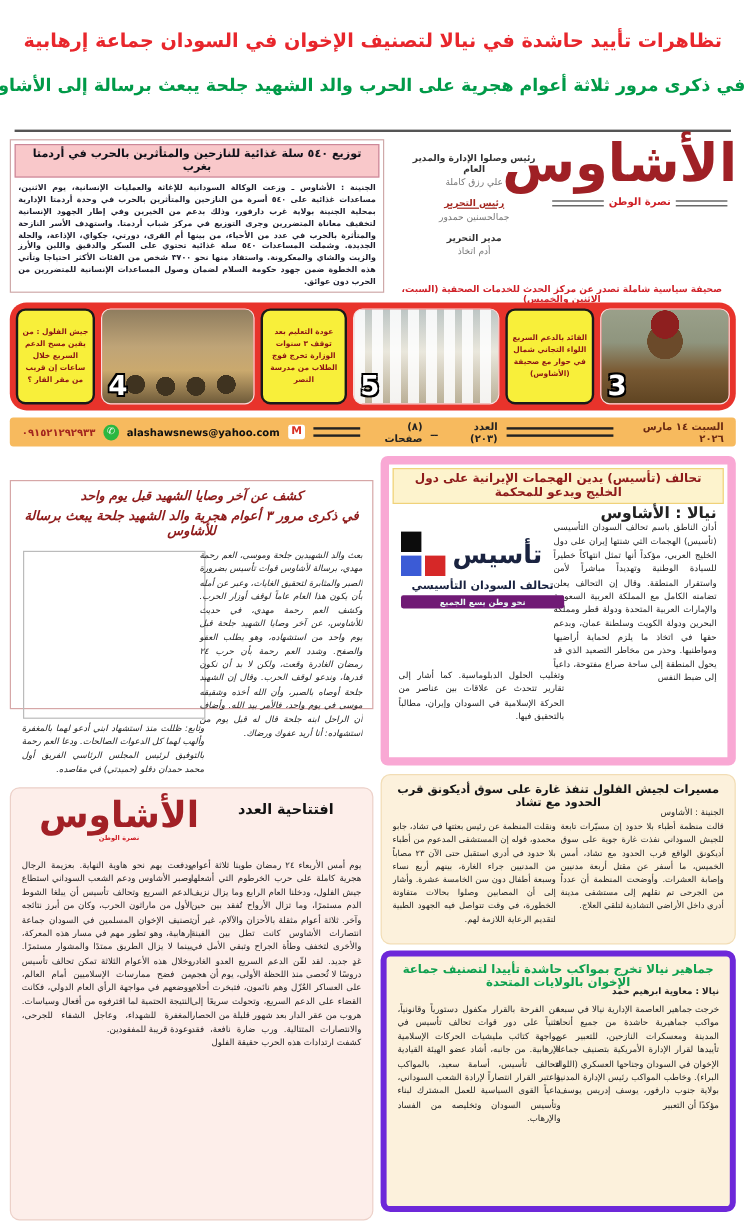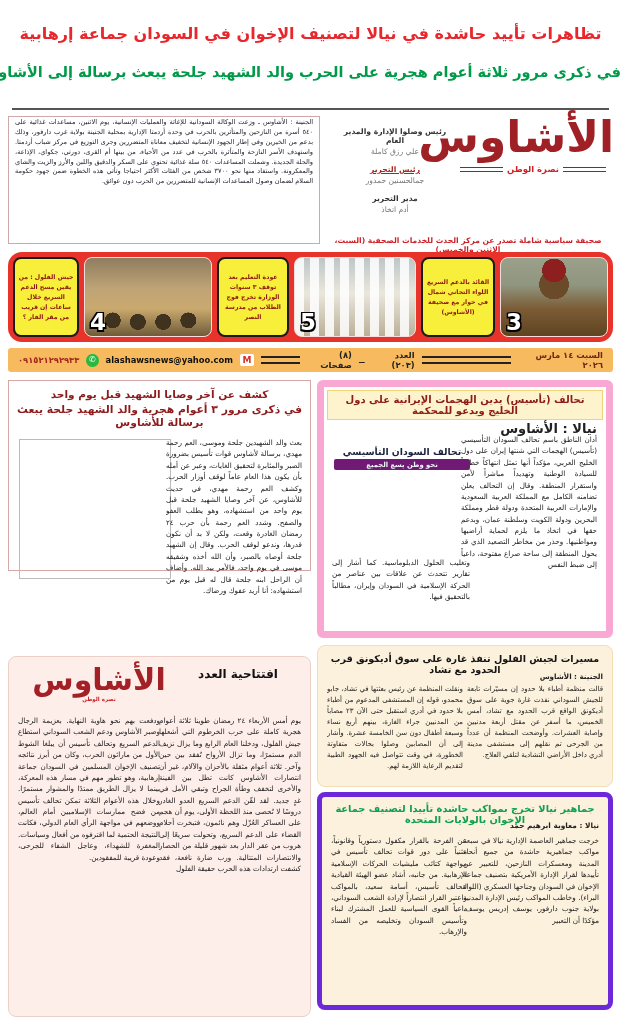--- a/index.html
+++ b/index.html
@@ -10,21 +10,21 @@
   .abs{position:absolute;box-sizing:border-box;}
   
   .headline{width:100%;text-align:center;font-weight:bold;white-space:nowrap;}
   .headline.red{top:24px;font-size:16px;color:#e8262c;}
   .headline.green{top:64px;font-size:14.5px;color:#009a48;}
   .top-rule{top:108px;left:12px;right:12px;border-top:2px solid #555;}
   
   .food-box{left:8px;top:116px;width:312px;height:128px;border:1px solid #cfa9a9;background:#fff;}
   .food-title{margin:3px;background:#f9c8ca;border:1px solid #c89;padding:2px 1px;
     font-size:9.3px;font-weight:bold;color:#101018;text-align:center;}
-  .food-body{padding:1px 6px;font-size:6.6px;line-height:1.5;text-align:justify;color:#232331;}
+  .food-body{padding:1px 6px;font-size:6.6px;line-height:1.5;text-align:justify;color:#232331;font-weight:bold;}
   .staff{left:336px;top:118px;width:118px;text-align:center;}
   .staff .role{font-size:7.6px;font-weight:bold;color:#333;margin-top:9px;}
   .staff .role.red{color:#a3261f;text-decoration:underline;}
   .staff .name{font-size:7.6px;color:#777;margin-top:2px;}
   .logo-block{left:452px;top:114px;width:162px;text-align:center;}
   .logo-main{font-size:44px;line-height:1.05;font-weight:bold;color:#9f2025;}
   .tagline-row{display:flex;align-items:center;gap:4px;margin-top:4px;padding:0 8px;}
   .tagline-row .rule{flex:1;border-top:1px solid #444;border-bottom:1px solid #444;height:3px;}
   .tagline-row .txt{color:#cf2027;font-weight:bold;font-size:8.5px;white-space:nowrap;}
   .paper-desc{left:322px;top:236px;width:292px;text-align:center;font-size:7.6px;
@@ -60,21 +60,21 @@
   .sep-big{width:95px;} .sep-small{width:42px;}
   .i-date{color:#6b2a12;} .i-issue,.i-pages{color:#222;} .i-dash{color:#222;}
   .i-email{color:#111;direction:ltr;font-weight:bold;}
   .i-phone{color:#a3261f;direction:ltr;}
   .gmail{width:15px;height:12px;background:#fff;border-radius:2px;display:flex;align-items:center;
     justify-content:center;color:#d93025;font-size:9px;font-weight:bold;line-height:1;}
   .wapp{width:13px;height:13px;border-radius:50%;background:#2bb741;color:#fff;display:flex;
     align-items:center;justify-content:center;font-size:8px;line-height:1;}
   
   .box{background:#fff;}
-  .martyr{left:8px;top:380px;width:303px;height:191px;border:1px solid #d6a7a7;}
+  .martyr{left:8px;top:400px;width:303px;height:191px;border:1px solid #d6a7a7;font-style:italic;}
   .m-title{margin-top:7px;text-align:center;font-weight:bold;font-size:10.6px;color:#8e1b1b;}
   .m-title2{margin-top:3px;text-align:center;font-weight:bold;font-size:10.8px;color:#8e1b1b;}
   .m-photo{position:absolute;left:10px;top:58px;width:150px;height:138px;border:1px solid #bbb;background:
     radial-gradient(ellipse 34px 20px at 50% 16%, #f3efe4 96%, transparent),
     radial-gradient(circle 22px at 50% 38%, #7a5б3a 0%, #7a563a 96%, transparent),
     linear-gradient(180deg,#c9b795 0%,#b7a381 35%,#d8d2c4 60%,#cfc6b4 100%);}
   .col{position:absolute;font-size:7.2px;line-height:1.58;text-align:justify;color:#222;overflow:hidden;}
   .martyr .cr{right:8px;top:56px;width:136px;height:206px;}
   .martyr .cl{left:9px;top:200px;width:152px;height:64px;}
   
@@ -102,38 +102,39 @@
   .sqs{display:flex;flex-direction:column;align-items:flex-end;gap:3px;}
   .sq-row{display:flex;gap:3px;}
   .sq{width:17px;height:17px;} .sq.k{background:#0c0c0c;} .sq.r{background:#d62828;} .sq.b{background:#3b5bd6;}
   .t-name{font-size:9.3px;font-weight:bold;color:#1a2340;margin-top:3px;}
   .t-slogan{margin-top:2px;background:#701a75;color:#eafaf5;font-size:6.8px;font-weight:bold;
     padding:1.5px 0;border-radius:2px;}
   
   .drone{left:317px;top:645px;width:296px;height:142px;background:#fcf1dc;
     border:1px solid #f2ddb5;border-radius:8px;}
   .d-title{padding-top:7px;text-align:center;font-weight:bold;font-size:9.6px;color:#141414;}
-  .d-byline{position:absolute;right:9px;top:26px;font-size:7.2px;font-weight:bold;color:#222;}
+  .d-byline{position:absolute;right:9px;top:26px;font-size:7.2px;font-weight:normal;color:#222;}
   .drone .cr{right:9px;top:38px;width:136px;height:98px;font-size:7px;}
   .drone .cl{left:9px;top:38px;width:136px;height:98px;font-size:7px;}
   .rally{left:317px;top:792px;width:296px;height:218px;background:#fcf1dc;
     border:5px solid #6d28d9;border-radius:8px;}
   .r-title{padding-top:6px;text-align:center;font-weight:bold;font-size:9.8px;color:#0fa04f;}
   .r-byline{position:absolute;right:9px;top:24px;font-size:7.4px;font-weight:bold;color:#222;}
   .rally .cr{right:9px;top:38px;width:136px;height:172px;}
   .rally .cl{left:9px;top:38px;width:136px;height:172px;}
 </style>
 </head>
 <body>
 
 <div class="abs headline red">تظاهرات تأييد حاشدة في نيالا لتصنيف الإخوان في السودان جماعة إرهابية</div>
 <div class="abs headline green">في ذكرى مرور ثلاثة أعوام هجرية على الحرب والد الشهيد جلحة يبعث برسالة إلى الأشاوس</div>
 <div class="abs top-rule"></div>
 
 <div class="abs food-box">
+  <div class="food-title">توزيع ٥٤٠ سلة غذائية للنازحين والمتأثرين بالحرب في أردمتا بغرب</div>
   <div class="food-body">الجنينة : الأشاوس ـ وزعت الوكالة السودانية للإغاثة والعمليات الإنسانية، يوم الاثنين، مساعدات غذائية على ٥٤٠ أسرة من النازحين والمتأثرين بالحرب في وحدة أردمتا الإدارية بمحلية الجنينة بولاية غرب دارفور، وذلك بدعم من الخيرين وفي إطار الجهود الإنسانية لتخفيف معاناة المتضررين وجرى التوزيع في مركز شباب أردمتا. واستهدف الأسر النازحة والمتأثرة بالحرب في عدد من الأحياء، من بينها أم القرى، دورتي، جكواي، الإذاعة، والحلة الجديدة. وشملت المساعدات ٥٤٠ سلة غذائية تحتوي على السكر والدقيق واللبن والأرز والزيت والشاي والمعكرونة. واستفاد منها نحو ٣٧٠٠ شخص من الفئات الأكثر احتياجا وتأتي هذه الخطوة ضمن جهود حكومة السلام لضمان وصول المساعدات الإنسانية للمتضررين من الحرب دون عوائق.</div>
 </div>
 
 <div class="abs staff">
   <div class="role">رئيس وصلوا الإدارة والمدير العام</div>
   <div class="name">علي رزق كاملة</div>
   <div class="role red">رئيس التحرير</div>
   <div class="name">جمالحسنين حمدور</div>
   <div class="role">مدير التحرير</div>
   <div class="name">أدم اتخاذ</div>
@@ -175,27 +176,38 @@
   <span class="i-email">alashawsnews@yahoo.com</span>
   <span class="wapp">✆</span>
   <span class="i-phone">٠٩١٥٢١٢٩٢٩٣٣</span>
 </div>
 
 <div class="abs box martyr">
   <div class="m-title">كشف عن آخر وصايا الشهيد قبل يوم واحد</div>
   <div class="m-title2">في ذكرى مرور ٣ أعوام هجرية والد الشهيد جلحة يبعث برسالة للأشاوس</div>
   <div class="m-photo"></div>
   <div class="col cr">بعث والد الشهيدين جلحة وموسى، العم رحمة مهدي، برسالة لأشاوس قوات تأسيس بضرورة الصبر والمثابرة لتحقيق الغايات، وعبر عن أمله بأن يكون هذا العام عاماً لوقف أوزار الحرب. وكشف العم رحمة مهدي، في حديث للأشاوس، عن آخر وصايا الشهيد جلحة قبل يوم واحد من استشهاده، وهو يطلب العفو والصفح. وشدد العم رحمة بأن حرب ٢٤ رمضان الغادرة وقعت، ولكن لا بد أن نكون قدرها، وندعو لوقف الحرب. وقال إن الشهيد جلحة أوصاه بالصبر، وأن الله أخذه وشقيقه موسى في يوم واحد، فالأمر بيد الله. وأضاف أن الراحل ابنه جلحة قال له قبل يوم من استشهاده: أنا أريد عفوك ورضاك.</div>
+  <div class="col cl">وتابع: ظللت منذ استشهاد ابني أدعو لهما بالمغفرة وألهب لهما كل الدعوات الصالحات. ودعا العم رحمة بالتوفيق لرئيس المجلس الرئاسي الفريق أول محمد حمدان دقلو (حميدتي) في مقاصده.</div>
 </div>
 
 <div class="abs box tasis">
   <div class="t-title">تحالف (تأسيس) يدين الهجمات الإيرانية على دول الخليج ويدعو للمحكمة</div>
   <div class="t-byline">نيالا : الأشاوس</div>
   <div class="col cr">أدان الناطق باسم تحالف السودان التأسيسي (تأسيس) الهجمات التي شنتها إيران على دول الخليج العربي، مؤكداً أنها تمثل انتهاكاً خطيراً للسيادة الوطنية وتهديداً مباشراً لأمن واستقرار المنطقة. وقال إن التحالف يعلن تضامنه الكامل مع المملكة العربية السعودية والإمارات العربية المتحدة ودولة قطر ومملكة البحرين ودولة الكويت وسلطنة عمان، وبدعم حقها في اتخاذ ما يلزم لحماية أراضيها ومواطنيها. وحذر من مخاطر التصعيد الذي قد يحول المنطقة إلى ساحة صراع مفتوحة، داعياً إلى ضبط النفس</div>
   <div class="t-logo">
+    <div class="grid">
+      <span class="t-word">تأسيس</span>
+      <span class="sqs">
+        <span class="sq k"></span>
+        <span class="sq-row">
+          <span class="sq r"></span>
+          <span class="sq b"></span>
+        </span>
+      </span>
+    </div>
     <div class="t-name">تحالف السودان التأسيسي</div>
     <div class="t-slogan">نحو وطن يسع الجميع</div>
   </div>
   <div class="col cl">وتغليب الحلول الدبلوماسية. كما أشار إلى تقارير تتحدث عن علاقات بين عناصر من الحركة الإسلامية في السودان وإيران، مطالباً بالتحقيق فيها.</div>
 </div>
 
 <div class="abs box editorial">
   <div class="mini-logo">
     <div class="t">الأشاوس</div>
     <div class="s">نصرة الوطن</div>

